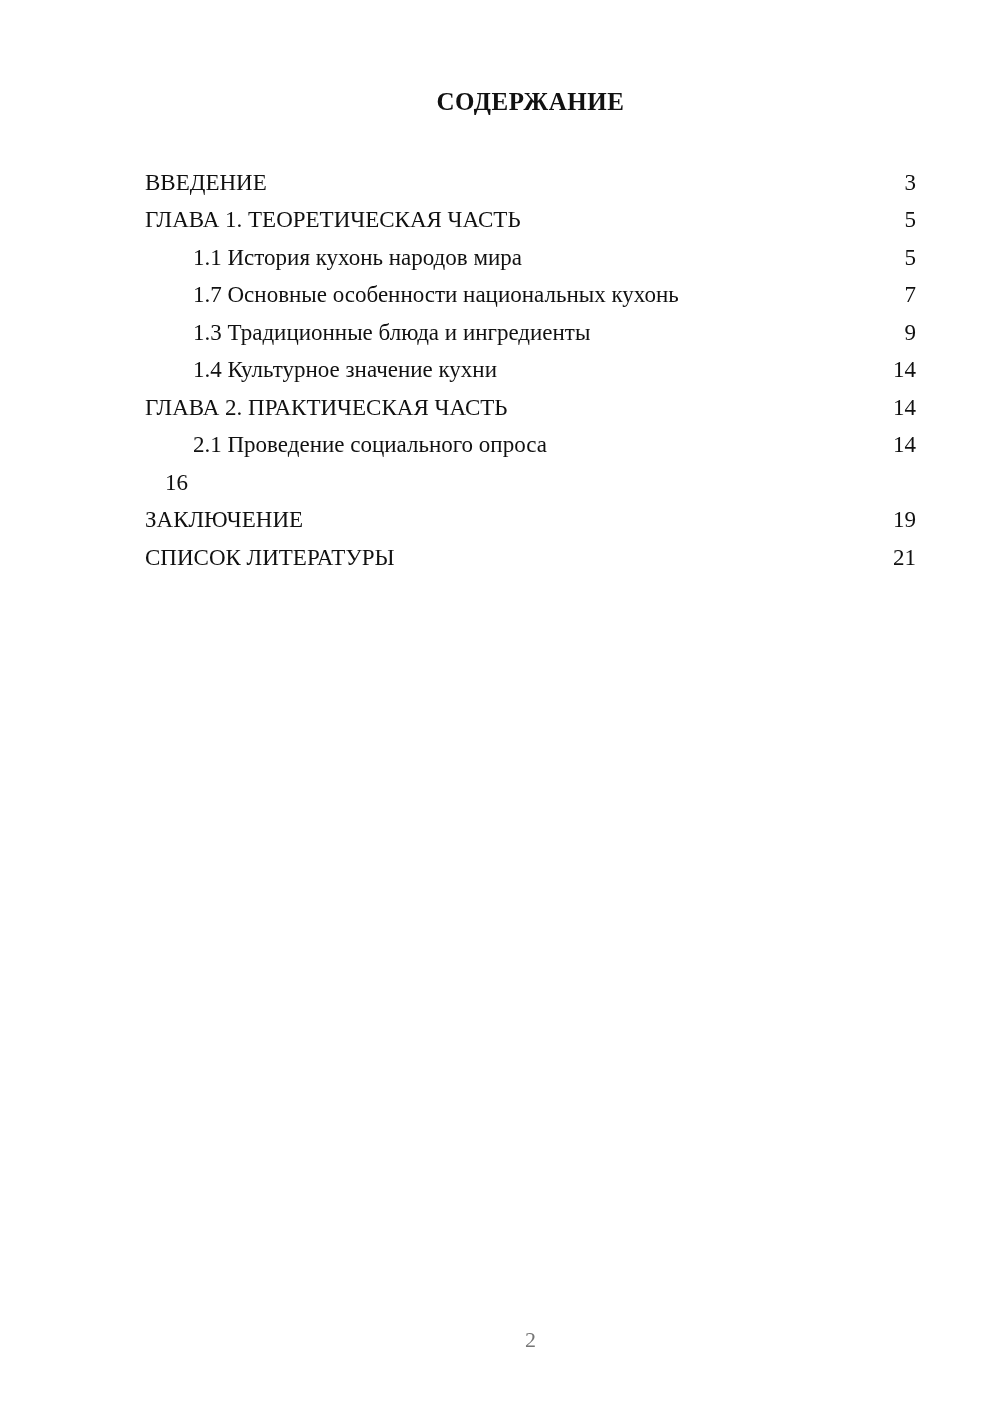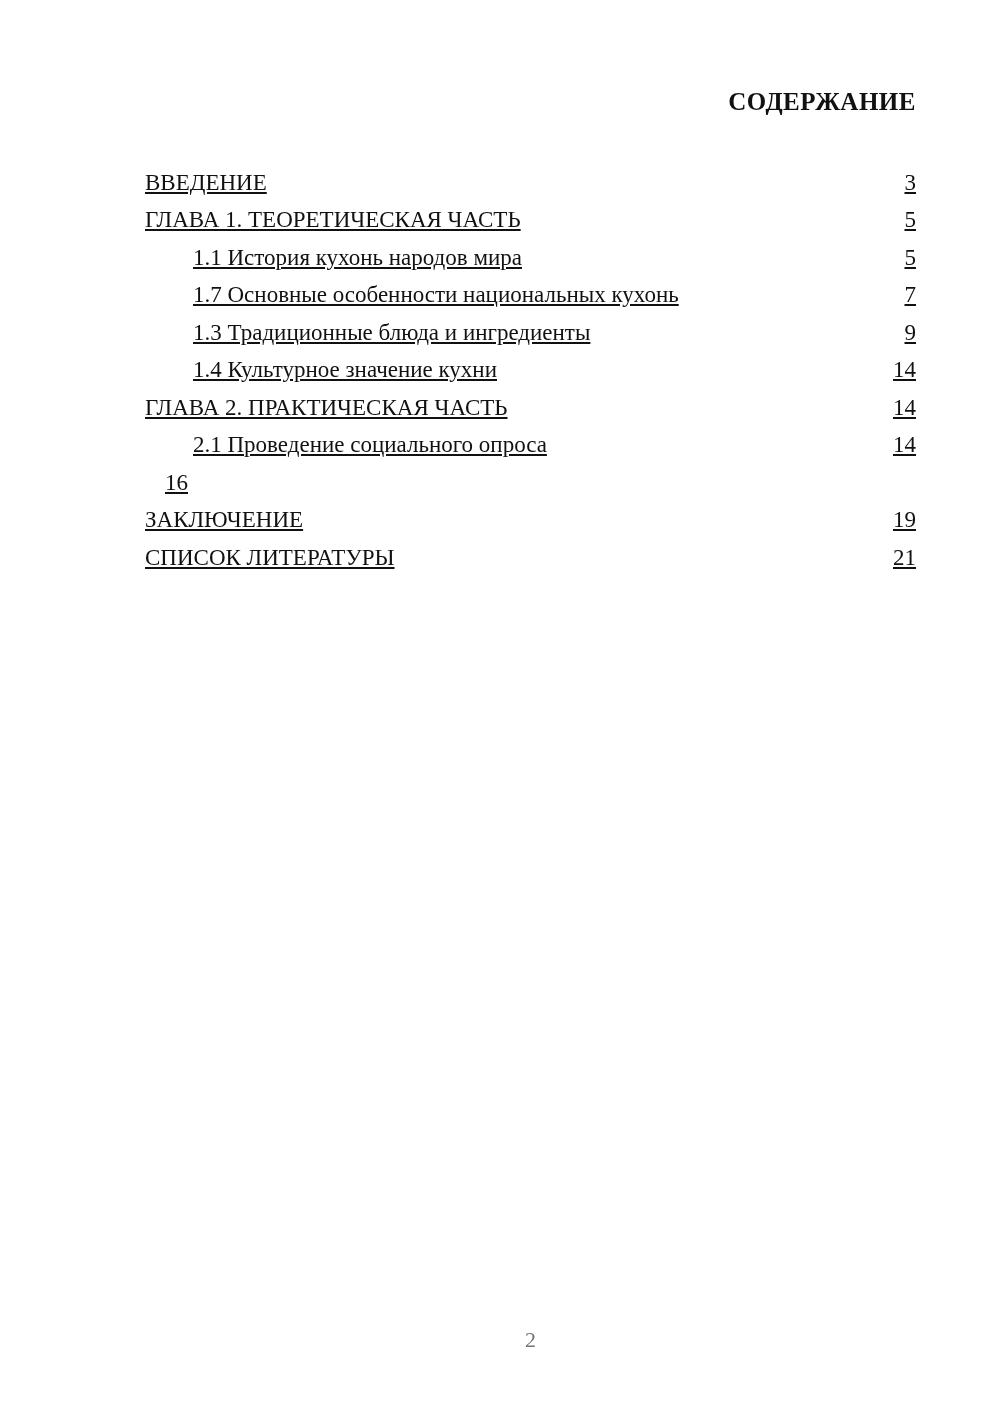--- a/index.html
+++ b/index.html
@@ -14,42 +14,41 @@
     background: #ffffff;
     font-family: "Liberation Serif", "DejaVu Serif", serif;
     color: #111111;
     overflow: hidden;
   }
   .doc-title {
     position: absolute;
     top: 88px;
     left: 145px;
     width: 771px;
-    text-align: right;
+    text-align: center;
     font-size: 25px;
     font-weight: bold;
     letter-spacing: 0.5px;
     color: #111111;
     margin: 0;
   }
   .toc {
     position: absolute;
     top: 164px;
     left: 145px;
     width: 771px;
   }
   .toc-row {
     display: flex;
     justify-content: space-between;
     align-items: center;
     height: 37.5px;
     font-size: 23px;
     color: #111111;
     white-space: nowrap;
-    text-decoration: underline;
   }
   .toc-row .toc-label {
     flex: 1 1 auto;
     overflow: hidden;
   }
   .toc-row .toc-page {
     flex: 0 0 auto;
     text-align: right;
     padding-left: 20px;
   }

